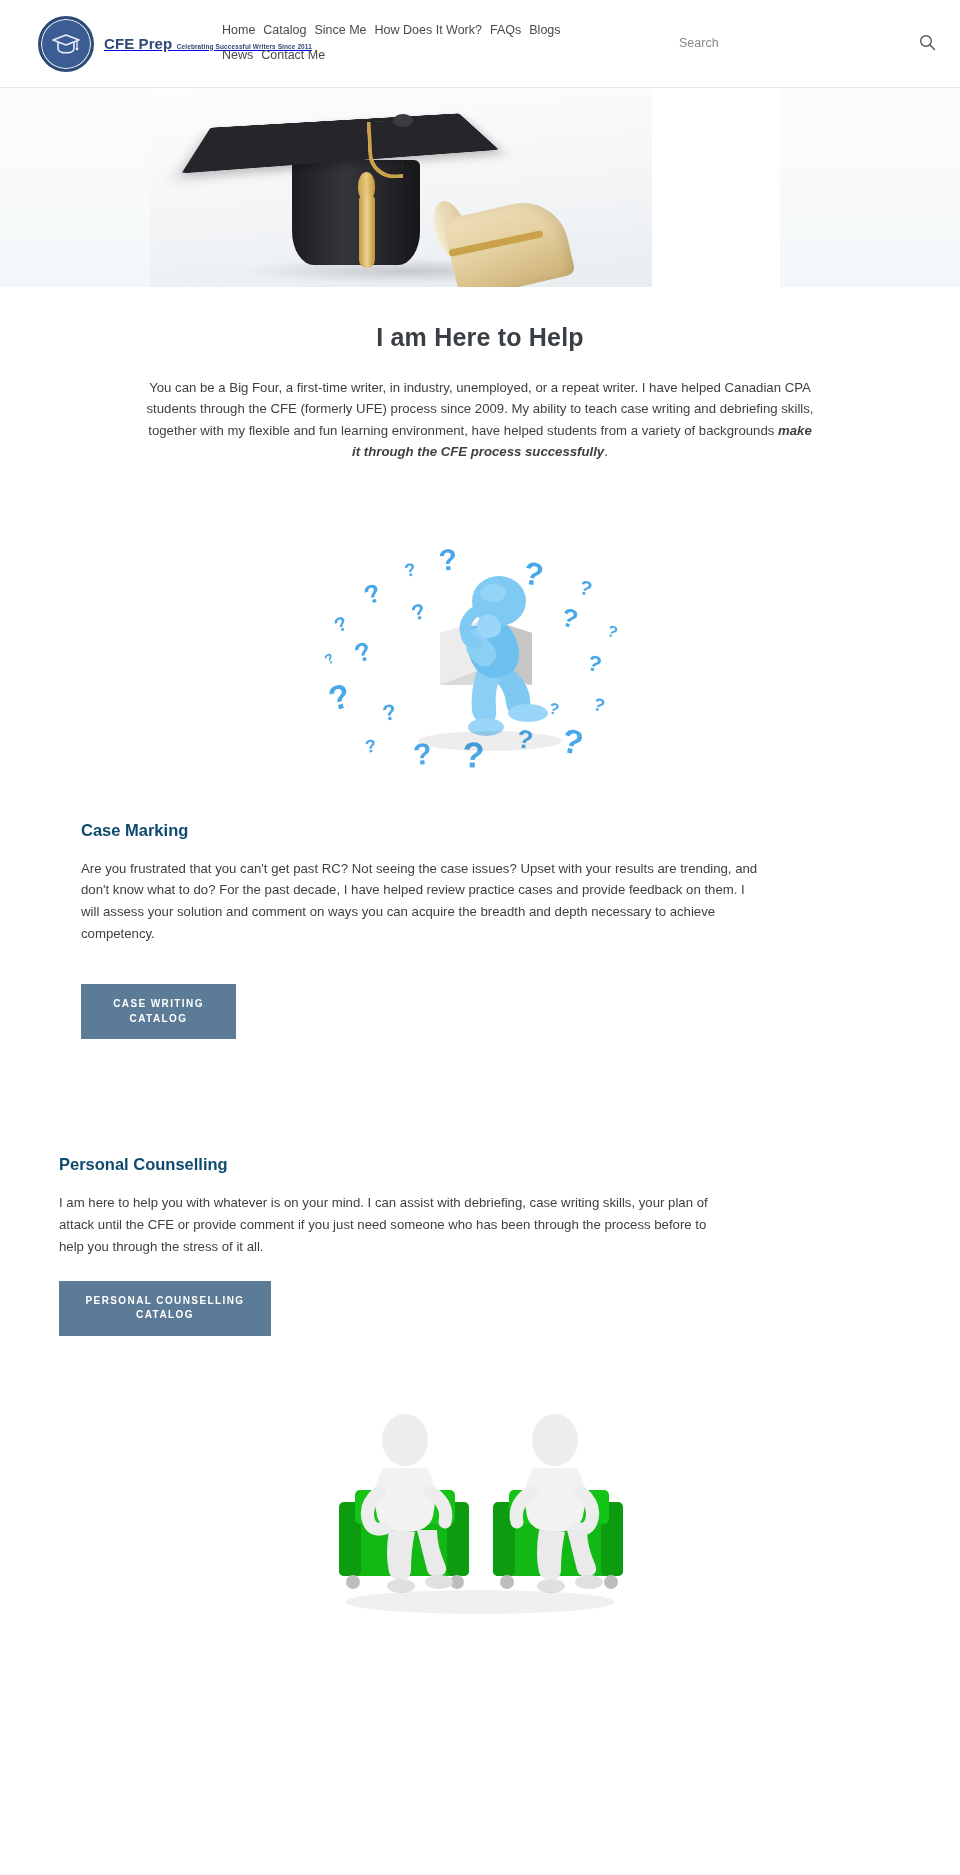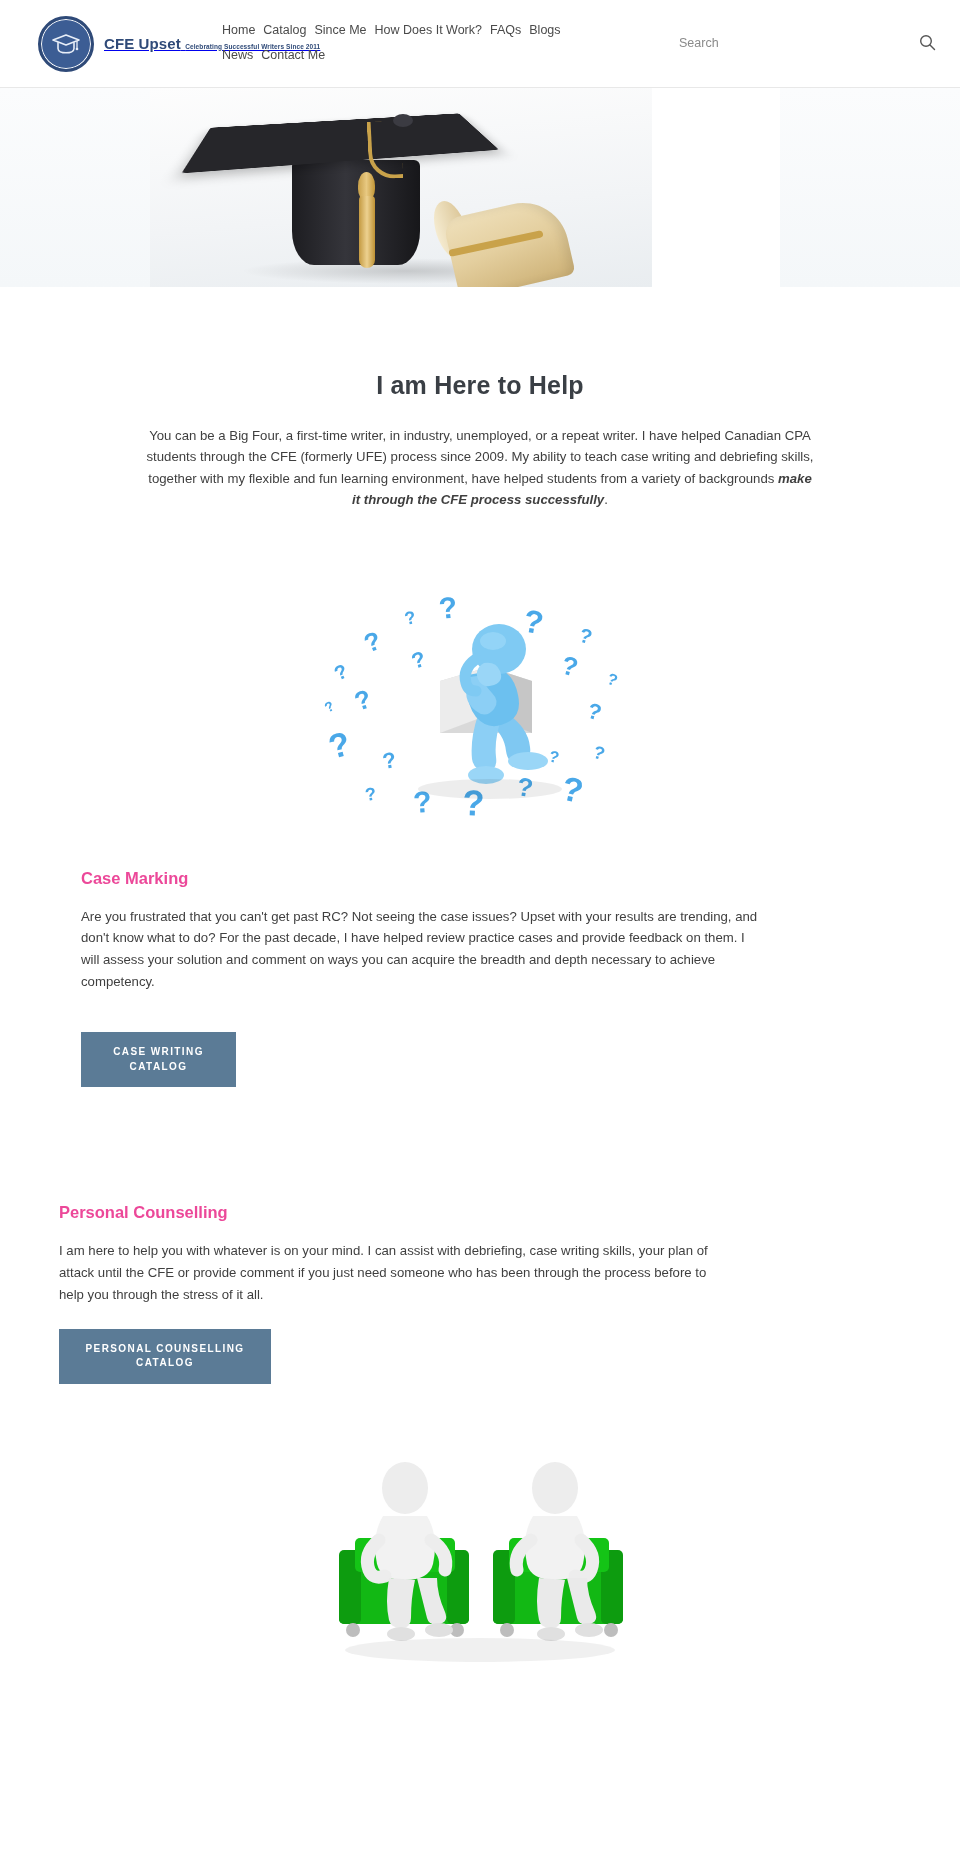--- a/index.html
+++ b/index.html
@@ -239,21 +239,21 @@
     top: 170px;
     width: 330px;
     height: 26px;
     background: radial-gradient(ellipse at center, rgba(0,0,0,.16) 0%, rgba(0,0,0,0) 70%);
   }
 
   
   #main { width: 960px; }
 
   .intro-block {
-    padding-top: 84px;
+    padding-top: 36px;
     text-align: center;
   }
   #page-title {
     font-size: 25px;
     font-weight: bold;
     color: #3a3f45;
     letter-spacing: .2px;
   }
   #intro-paragraph {
     margin: 25px auto 0;
@@ -275,21 +275,21 @@
 
   
   .content-section { margin-top: 46px; }
 
   .section-case { padding-left: 81px; padding-right: 200px; }
   .section-counselling { padding-left: 59px; padding-right: 230px; }
 
   .section-heading {
     font-size: 16.5px;
     font-weight: bold;
-    color: #ec4899;
+    color: #0c4a6e;
     margin-bottom: 18px;
   }
   .section-para {
     font-size: 13.2px;
     line-height: 1.66;
     color: #3f3f3f;
     margin-bottom: 15px;
   }
 
   .cta-button {
@@ -327,21 +327,21 @@
   <a id="brand" href="#">
     <span class="logo-badge">
       <svg width="32" height="32" viewBox="0 0 32 32" aria-hidden="true">
         <polygon points="16,7 29,12 16,17 3,12" fill="none" stroke="#e8eef8" stroke-width="1.6" stroke-linejoin="round"></polygon>
         <path d="M8 14.2 V20.5 C8 23.2 11.6 24.8 16 24.8 C20.4 24.8 24 23.2 24 20.5 V14.2" fill="none" stroke="#e8eef8" stroke-width="1.6" stroke-linejoin="round"></path>
         <path d="M27 13 V20" fill="none" stroke="#e8eef8" stroke-width="1.3"></path>
         <circle cx="27" cy="21" r="1.3" fill="#e8eef8"></circle>
       </svg>
     </span>
     <span class="brand-text">
-      <span class="brand-name">CFE Upset</span>
+      <span class="brand-name">CFE Prep</span>
       <span class="brand-tag">Celebrating Successful Writers Since 2011</span>
     </span>
   </a>
 
   <nav id="primary-nav">
     <ul>
       <li><a href="#">Home</a></li>
       <li><a href="#">Catalog</a></li>
       <li><a href="#">Since Me</a></li>
       <li><a href="#">How Does It Work?</a></li>

